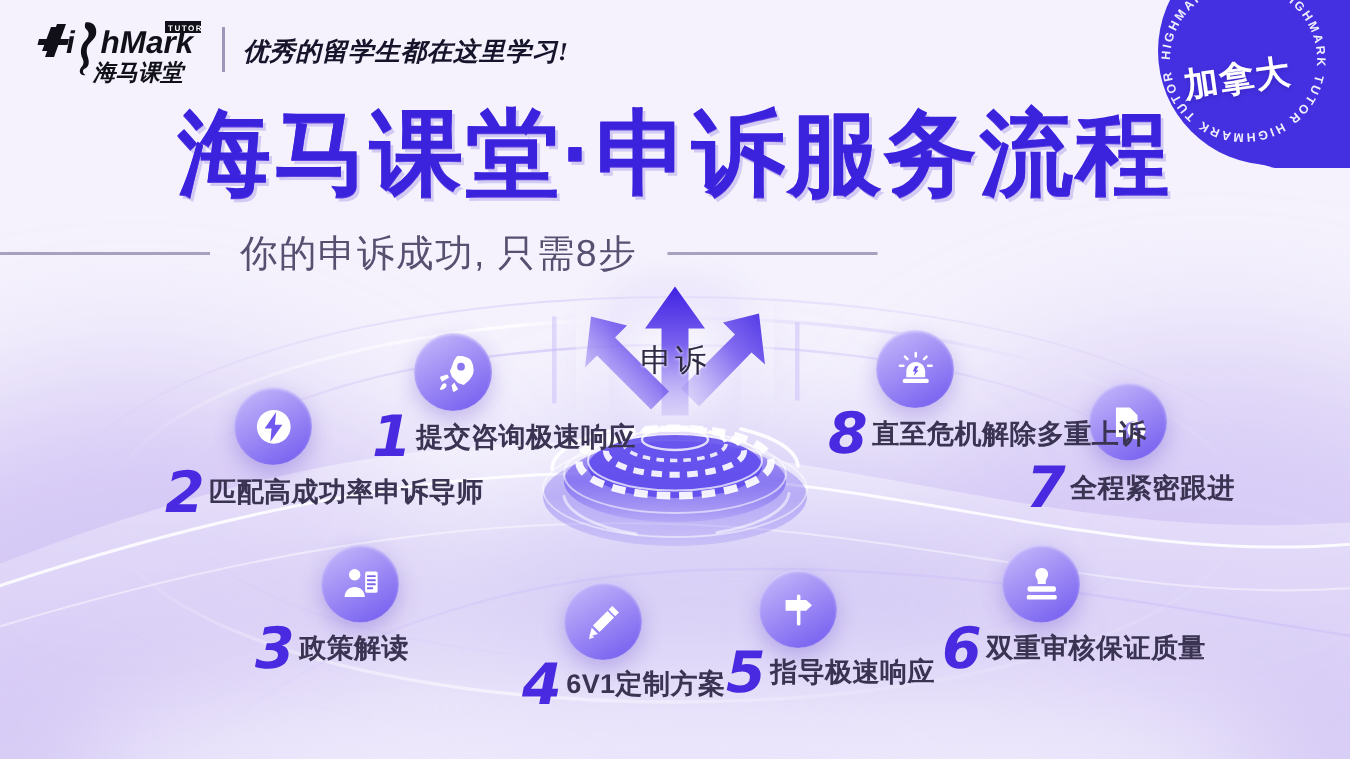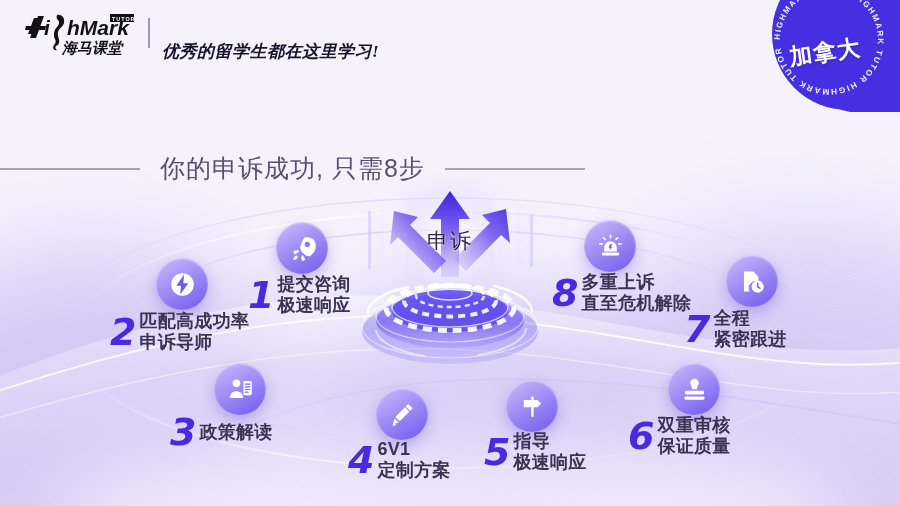--- a/index.html
+++ b/index.html
@@ -21,21 +21,21 @@
   .b4{left:40px;top:430px;width:820px;height:180px;background:rgba(243,240,253,.85);filter:blur(40px);}
 
   
   .arcs{position:absolute;inset:0;pointer-events:none;}
 
   
   #header{position:absolute;left:0;top:0;width:900px;height:68px;z-index:40;}
   #logo{position:absolute;left:24px;top:8px;width:120px;height:50px;}
   #divider{position:absolute;left:148px;top:18px;width:2px;height:30px;background:#8f86ae;opacity:.85;}
   #tagline{
-    position:absolute;left:162px;top:40px;
+    position:absolute;left:162px;top:23px;
     font-family:"Liberation Serif","DejaVu Serif",serif;
     font-size:17px;font-weight:700;font-style:italic;color:#16142b;
     letter-spacing:.5px;white-space:nowrap;
   }
 
   
   #badge{position:absolute;right:-4px;top:-28px;width:150px;height:140px;}
   #badge-label{
     position:absolute;left:0;top:0;width:150px;height:140px;
     display:flex;align-items:center;justify-content:center;
@@ -80,21 +80,21 @@
     box-shadow:0 6px 14px rgba(92,64,200,.30), inset 0 1px 2px rgba(255,255,255,.55);
     display:flex;align-items:center;justify-content:center;
   }
   .icon-circle svg{width:27px;height:27px;display:block;}
   .step-body{position:absolute;display:flex;align-items:center;white-space:nowrap;}
   .step-num{
     font-family:"DejaVu Sans","Liberation Sans",sans-serif;
     font-size:38px;font-weight:700;font-style:italic;color:#4a2ae0;
     line-height:.92;margin-right:3px;
   }
-  .step-lines{display:flex;flex-direction:column;line-height:1.18;}
+  .step-lines{display:flex;flex-direction:row;line-height:1.18;text-align:center;}
   .step-lines span{font-size:18px;font-weight:700;color:#3a3452;letter-spacing:.3px;}
 
   
   #s1{left:248px;top:222px;}   #s1 .icon-circle{left:28px;top:0;}   #s1 .step-body{left:0;top:52px;}
   #s2{left:110px;top:258px;}   #s2 .icon-circle{left:46px;top:0;}   #s2 .step-body{left:0;top:53px;}
   #s3{left:170px;top:363px;}   #s3 .icon-circle{left:44px;top:0;}   #s3 .step-body{left:0;top:52px;}
   #s4{left:348px;top:388px;}   #s4 .icon-circle{left:28px;top:0;}   #s4 .step-body{left:0;top:51px;}
   #s5{left:484px;top:380px;}   #s5 .icon-circle{left:22px;top:0;}   #s5 .step-body{left:0;top:51px;}
   #s6{left:628px;top:363px;}   #s6 .icon-circle{left:40px;top:0;}   #s6 .step-body{left:0;top:52px;}
   #s7{left:684px;top:255px;}   #s7 .icon-circle{left:42px;top:0;}   #s7 .step-body{left:0;top:53px;}
@@ -177,20 +177,21 @@
         <path d="M 150 -20 L 150 140 L 96 140 A 78 78 0 0 1 42 28 A 78 78 0 0 1 150 -20 Z" fill="#4430e0"></path>
         <circle cx="94" cy="62" r="76" fill="#4430e0"></circle>
       </g>
       <text font-family="Liberation Sans, sans-serif" font-size="8.2" font-weight="700" fill="#ffffff" fill-opacity=".92" letter-spacing="1.6">
         <textPath href="#ringpath" startOffset="0">HIGHMARK TUTOR  HIGHMARK TUTOR  HIGHMARK TUTOR  HIGHMARK TUTOR  </textPath>
       </text>
     </svg>
     <div id="badge-label">加拿大</div>
   </div>
 
+  <div id="main-title">海马课堂·申诉服务流程</div>
 
   <div id="sub-wrap">
     <div class="sub-line"></div>
     <div id="subtitle">你的申诉成功, 只需8步</div>
     <div class="sub-line"></div>
   </div>
 
   <div id="hub">
     <div id="hub-glow"></div>
 
@@ -388,20 +389,20 @@
           <rect x="4.3" y="17.3" width="15.4" height="2.6" rx="1.1"></rect>
           <path d="M11.6 9.9h2.1l-1.5 2.4h1.4l-2.8 3.2.8-2.5h-1.3z" fill="#6f58ef"></path>
           <g stroke="#ffffff" stroke-width="1.5" stroke-linecap="round">
             <path d="M12 2.1v2.1M5.6 4.2l1.5 1.5M18.4 4.2l-1.5 1.5M2.6 9.6h2.1M21.4 9.6h-2.1"></path>
           </g>
         </svg>
     </div>
     <div class="step-body">
       <span class="step-num">8</span>
       <span class="step-lines">
+        <span>直至危机解除</span>
         <span>多重上诉</span>
-        <span>直至危机解除</span>
       </span>
     </div>
   </div>
 
   <div class="blob b4"></div>
 </div>
 
 </body></html>

